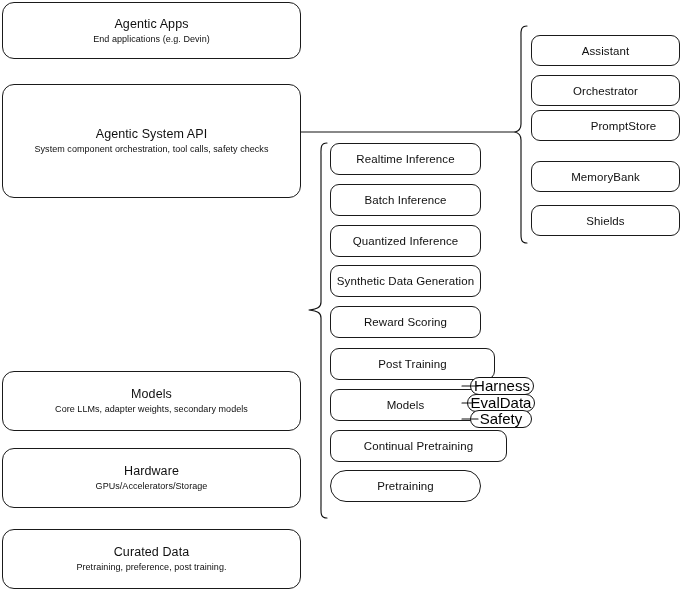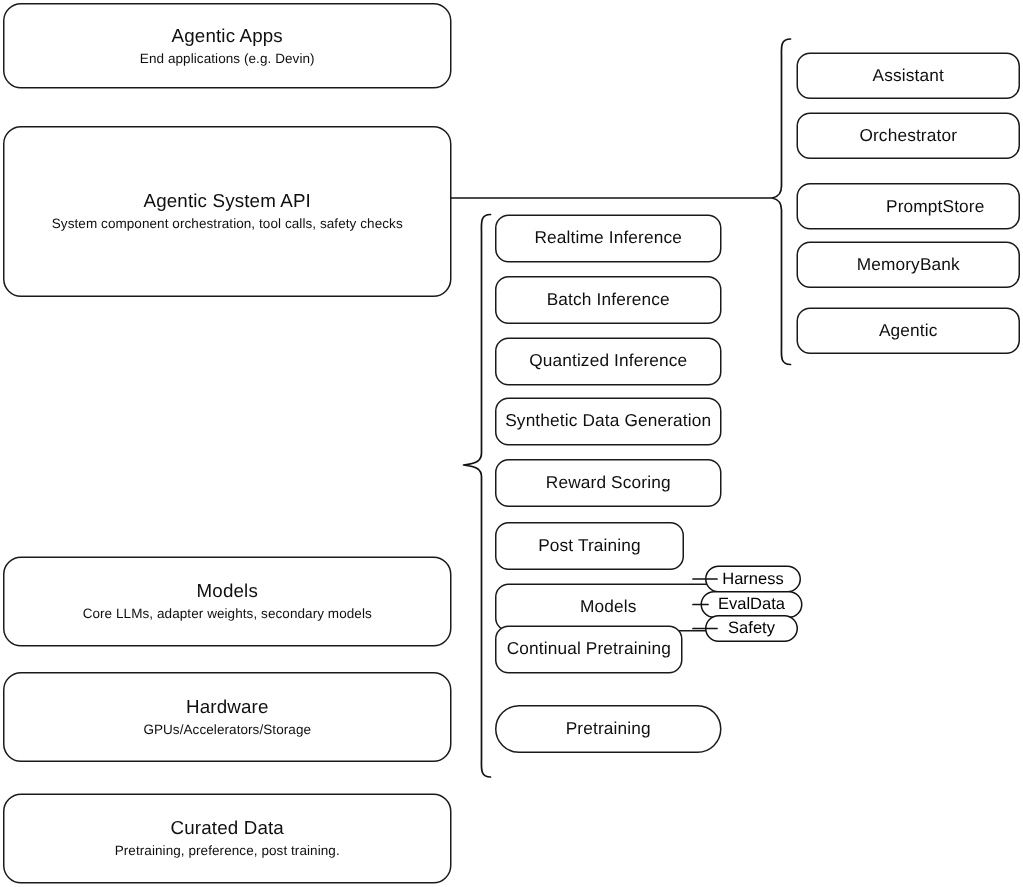--- a/index.html
+++ b/index.html
@@ -58,21 +58,21 @@
   
   .pill {
     position: absolute;
     box-sizing: border-box;
     border: 1px solid #111111;
     border-radius: 40px;
     background: #ffffff;
     display: flex;
     align-items: center;
     justify-content: center;
-    font-size: 11px;
+    font-size: 15px;
     line-height: 12px;
     color: #000000;
     white-space: nowrap;
   }
   
   #connectors {
     position: absolute;
     left: 0;
     top: 0;
     width: 682px;
@@ -126,27 +126,27 @@
   </div>
   <div class="box leaf-box" style="left:330px; top:225px; width:151px; height:32px;">
     <div class="title">Quantized Inference</div>
   </div>
   <div class="box leaf-box" style="left:330px; top:265px; width:151px; height:32px;">
     <div class="title">Synthetic Data Generation</div>
   </div>
   <div class="box leaf-box" style="left:330px; top:306px; width:151px; height:32px;">
     <div class="title">Reward Scoring</div>
   </div>
-  <div class="box leaf-box" style="left:330px; top:348px; width:126px; height:32px;">
+  <div class="box leaf-box" style="left:330px; top:348px; width:165px; height:32px;">
     <div class="title">Post Training</div>
   </div>
   <div class="box leaf-box" style="left:330px; top:389px; width:151px; height:32px;">
     <div class="title">Models</div>
   </div>
-  <div class="box leaf-box" style="left:330px; top:417px; width:125px; height:32px;">
+  <div class="box leaf-box" style="left:330px; top:430px; width:177px; height:32px;">
     <div class="title">Continual Pretraining</div>
   </div>
   <div class="box leaf-box" style="left:330px; top:470px; width:151px; height:32px;border-radius:16px;">
     <div class="title">Pretraining</div>
   </div>
 
   <div class="pill" style="left:470px; top:377px; width:64px; height:18px;">
     <span>Harness</span>
   </div>
   <div class="pill" style="left:467px; top:394px; width:68px; height:18px;">
@@ -155,28 +155,28 @@
   <div class="pill" style="left:470px; top:410px; width:62px; height:18px;">
     <span>Safety</span>
   </div>
 
   <div class="box leaf-box" style="left:531px; top:35px; width:149px; height:31px;">
     <div class="title">Assistant</div>
   </div>
   <div class="box leaf-box" style="left:531px; top:75px; width:149px; height:31px;">
     <div class="title">Orchestrator</div>
   </div>
-  <div class="box leaf-box" style="left:531px; top:122px; width:149px; height:31px;padding-left:36px;">
+  <div class="box leaf-box" style="left:531px; top:110px; width:149px; height:31px;padding-left:36px;">
     <div class="title">PromptStore</div>
   </div>
   <div class="box leaf-box" style="left:531px; top:161px; width:149px; height:31px;">
     <div class="title">MemoryBank</div>
   </div>
   <div class="box leaf-box" style="left:531px; top:205px; width:149px; height:31px;">
-    <div class="title">Agentic</div>
+    <div class="title">Shields</div>
   </div>
 
   <svg id="connectors" viewBox="0 0 682 591">
 
     <line x1="301" y1="132" x2="515" y2="132"></line>
 
     <path d="M 527 26
              C 520 26, 521 32, 521 38
              L 521 124
              C 521 129, 519 131, 515 132

